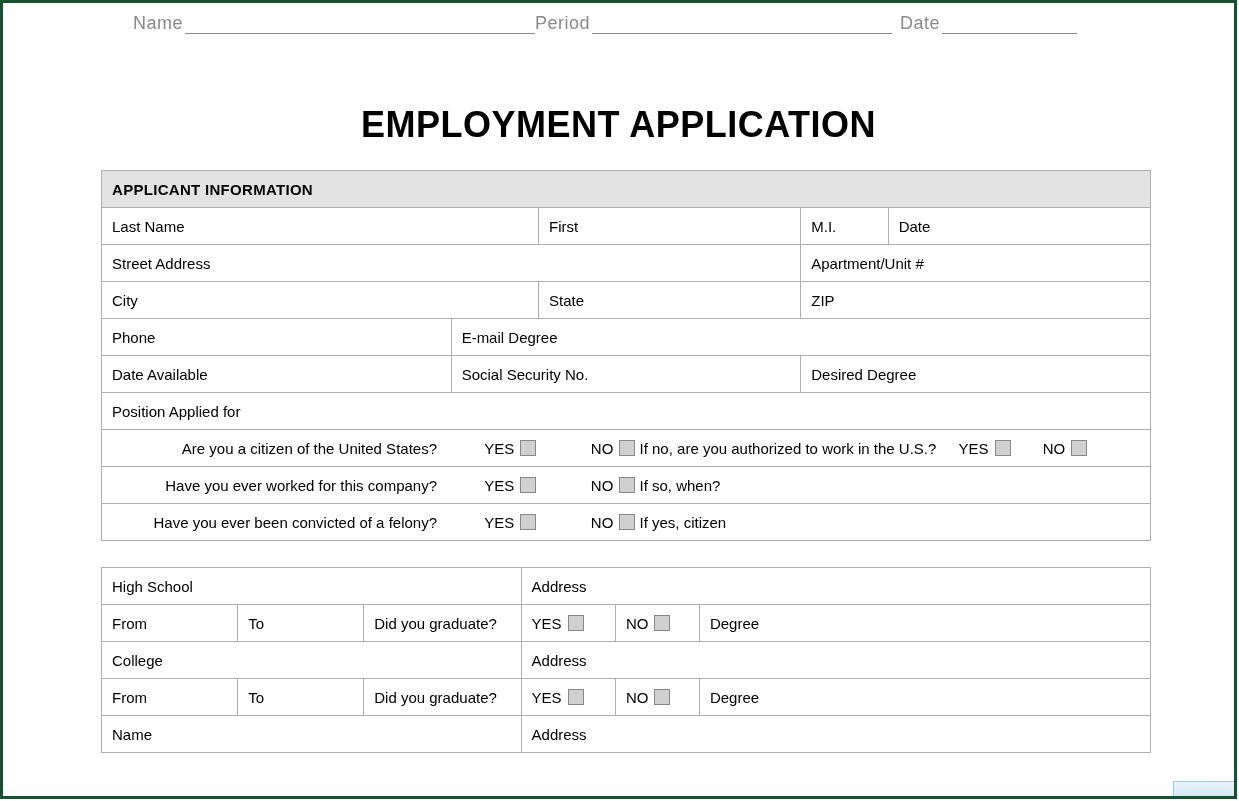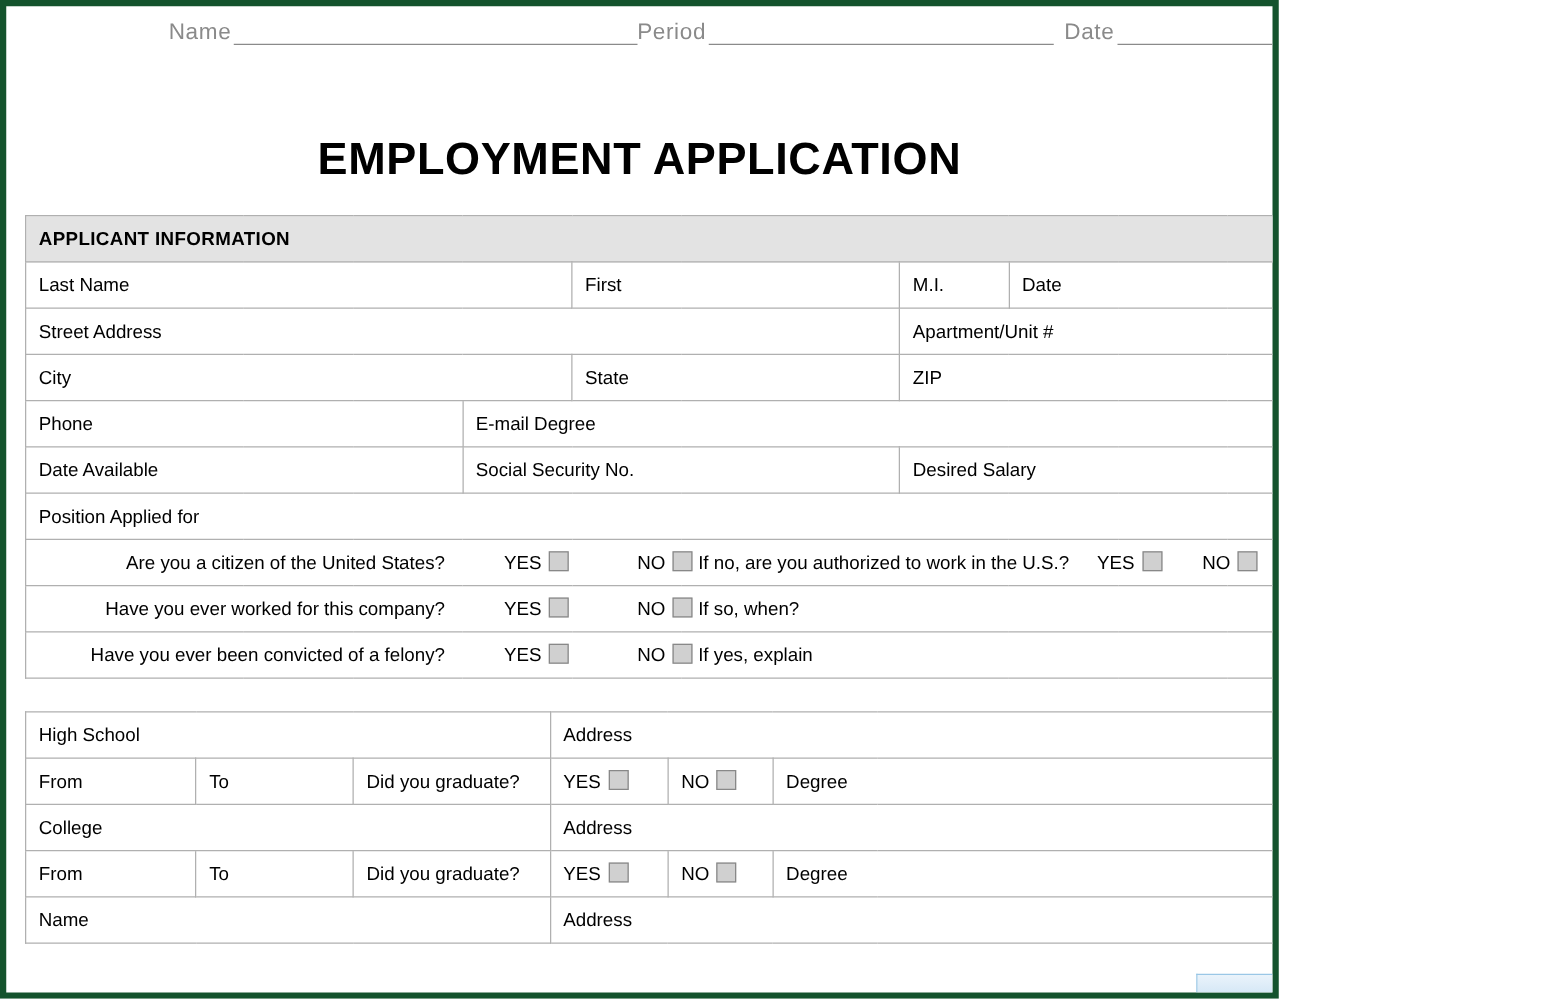--- a/index.html
+++ b/index.html
@@ -3,22 +3,22 @@
 <meta charset="utf-8">
 <style>
   body {
     margin: 0;
     padding: 0;
     font-family: Verdana, Arial, sans-serif;
     background: #fff;
     color: #000;
   }
   .page-border {
-    border: 5px solid #14532d;
-    width: 1023px;
+    border: 3px solid #14532d;
+    width: 1237px;
     height: 799px;
     box-sizing: border-box;
     overflow: hidden;
     position: relative;
   }
   .header-line {
     padding: 10px 0 0 130px;
     font-family: Verdana, Arial, sans-serif;
     color: #8a8a8a;
     font-size: 18px;
@@ -158,21 +158,21 @@
         <td colspan="3">State</td>
         <td colspan="4">ZIP</td>
       </tr>
       <tr>
         <td colspan="4">Phone</td>
         <td colspan="8">E-mail Degree</td>
       </tr>
       <tr>
         <td colspan="4">Date Available</td>
         <td colspan="4">Social Security No.</td>
-        <td colspan="4">Desired Salary</td>
+        <td colspan="4">Desired Degree</td>
       </tr>
       <tr>
         <td colspan="12">Position Applied for</td>
       </tr>
       <tr>
         <td colspan="12" class="qrow">
           <span class="seg q1">Are you a citizen of the United States?</span>
           <span class="seg yn"><span>YES</span><span class="cb"></span></span>
           <span class="seg yn"><span>NO</span><span class="cb"></span></span>
           <span class="seg tail">If no, are you authorized to work in the U.S.?</span>
@@ -186,21 +186,21 @@
           <span class="seg yn"><span>YES</span><span class="cb"></span></span>
           <span class="seg yn"><span>NO</span><span class="cb"></span></span>
           <span class="seg tail">If so, when?</span>
         </td>
       </tr>
       <tr>
         <td colspan="12" class="qrow">
           <span class="seg q1">Have you ever been convicted of a felony?</span>
           <span class="seg yn"><span>YES</span><span class="cb"></span></span>
           <span class="seg yn"><span>NO</span><span class="cb"></span></span>
-          <span class="seg tail">If yes, explain</span>
+          <span class="seg tail">If yes, citizen</span>
         </td>
       </tr>
     </tbody>
       </table>
 
     <div class="gap-table"></div>
 
     <table class="form">
       <colgroup>
         <col style="width:13%">

